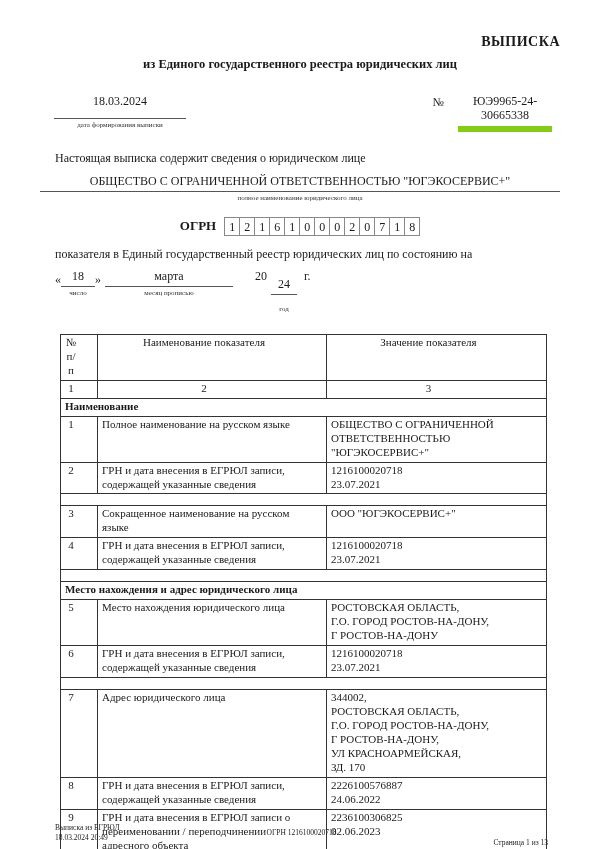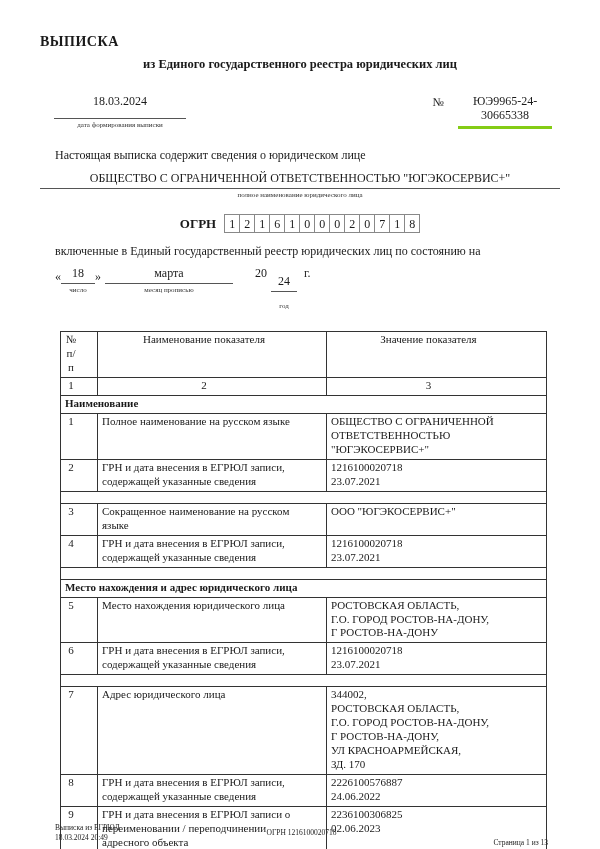--- a/index.html
+++ b/index.html
@@ -9,21 +9,21 @@
     background: #ffffff;
     color: #1a1a1a;
     font-family: "Liberation Serif", "DejaVu Serif", serif;
   }
   .page {
     position: relative;
     width: 600px; height: 849px;
     padding: 34px 40px 0 40px;
   }
   .doc-title {
-    text-align: left;
+    text-align: right;
     font-weight: bold;
     font-size: 14px;
     letter-spacing: 0.5px;
   }
   .doc-subtitle {
     text-align: center;
     font-weight: bold;
     font-size: 12.5px;
     margin-top: 7px;
   }
@@ -38,21 +38,21 @@
     text-align: center; font-size: 12px;
     padding-bottom: 9px;
     border-bottom: 1px solid #555;
   }
   .small-label { font-size: 7px; text-align: center; padding-top: 2px; color: #333; }
   .num-block { display: flex; gap: 14px; margin-right: 8px; }
   .num-sign { font-size: 12px; padding-top: 1px; }
   .num-value {
     width: 94px; text-align: center; font-size: 12px;
     line-height: 1.2;
-    border-bottom: 3px solid #84cc16;
+    border-bottom: 6px solid #84cc16;
     padding-bottom: 3px;
   }
   .intro-line { font-size: 12px; margin-top: 19px; margin-left: 15px; }
   .company-line {
     text-align: center; font-size: 12px;
     margin-top: 8px; padding-bottom: 2px;
     border-bottom: 1px solid #555;
   }
   .ogrn-row {
     display: flex; justify-content: center; align-items: center;
@@ -146,21 +146,21 @@
         <span class="obox">0</span>
         <span class="obox">0</span>
         <span class="obox">2</span>
         <span class="obox">0</span>
         <span class="obox">7</span>
         <span class="obox">1</span>
         <span class="obox">8</span>
       </span>
   </div>
 
-  <div class="included-line">включенные в Единый государственный реестр юридических лиц по состоянию на</div>
+  <div class="included-line">показателя в Единый государственный реестр юридических лиц по состоянию на</div>
 
   <div class="date-words">
     <span class="dg">
       <span class="dg-top">
           <span>«</span>
           <span class="ulseg seg-day">18</span>
           <span>»</span>
         </span>
       <span class="small-label">число</span>
     </span>

